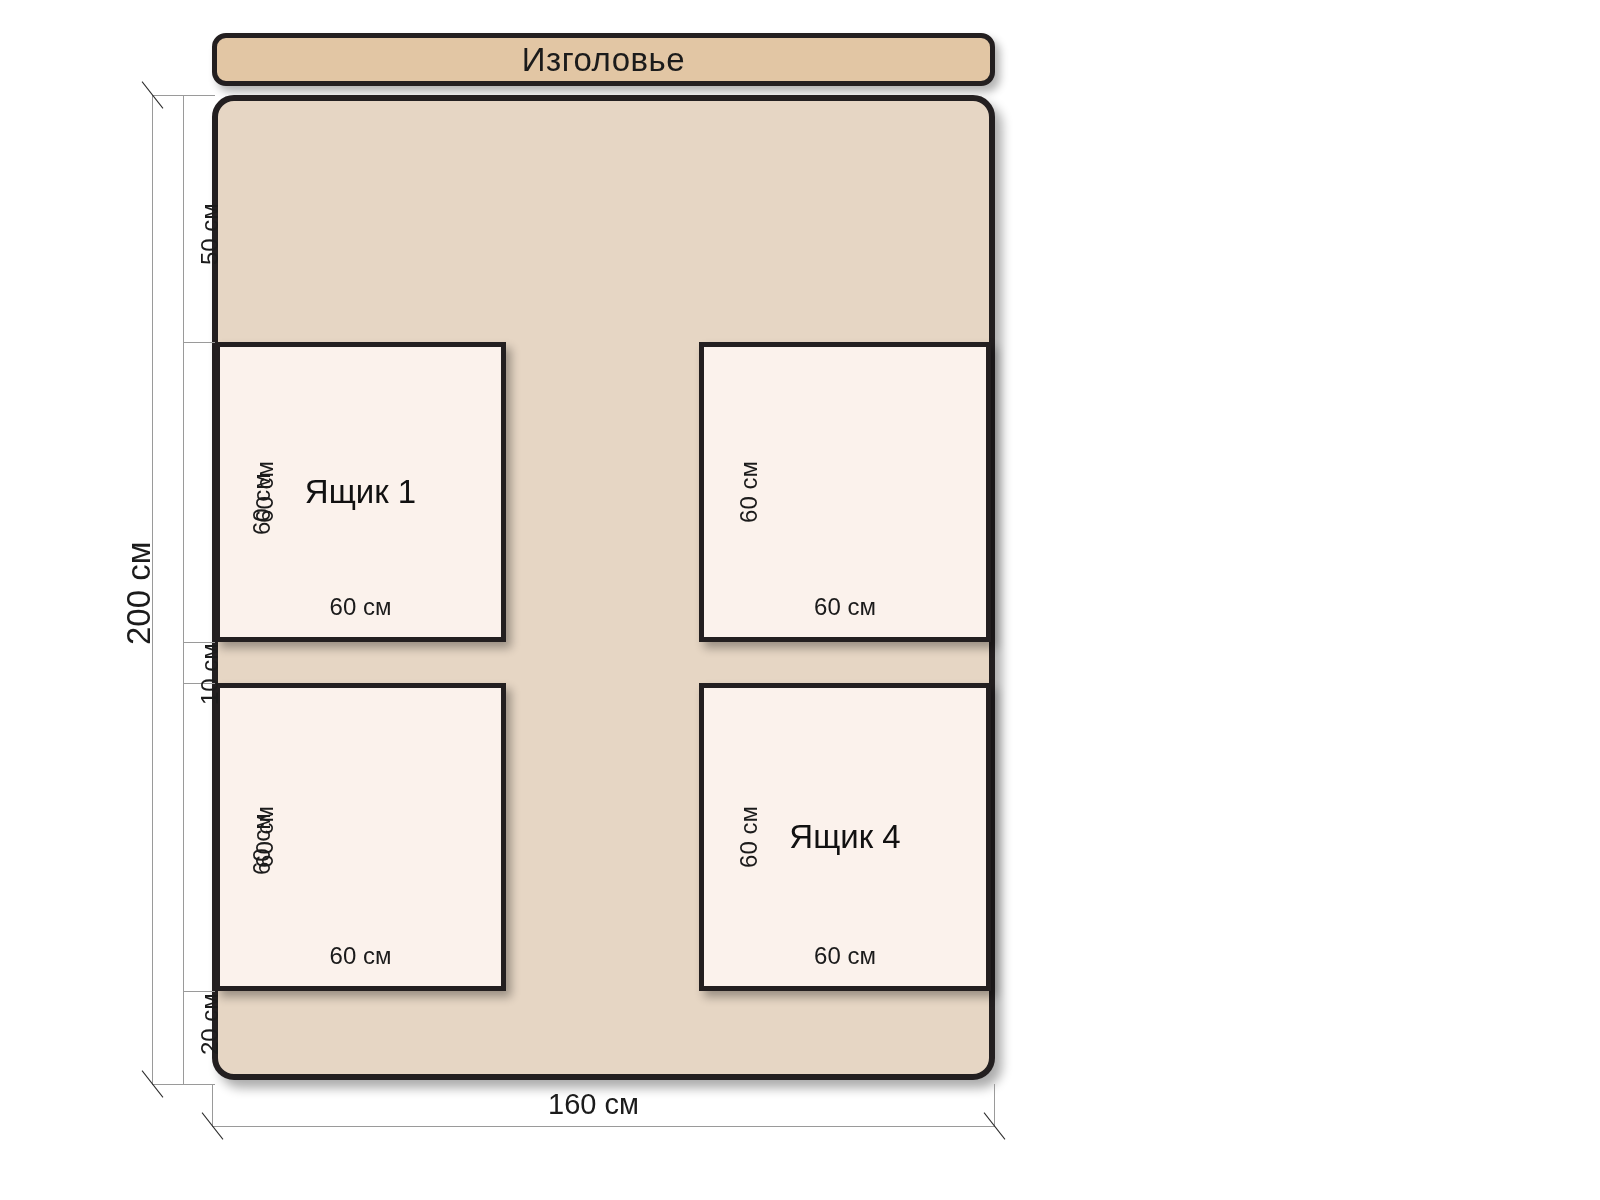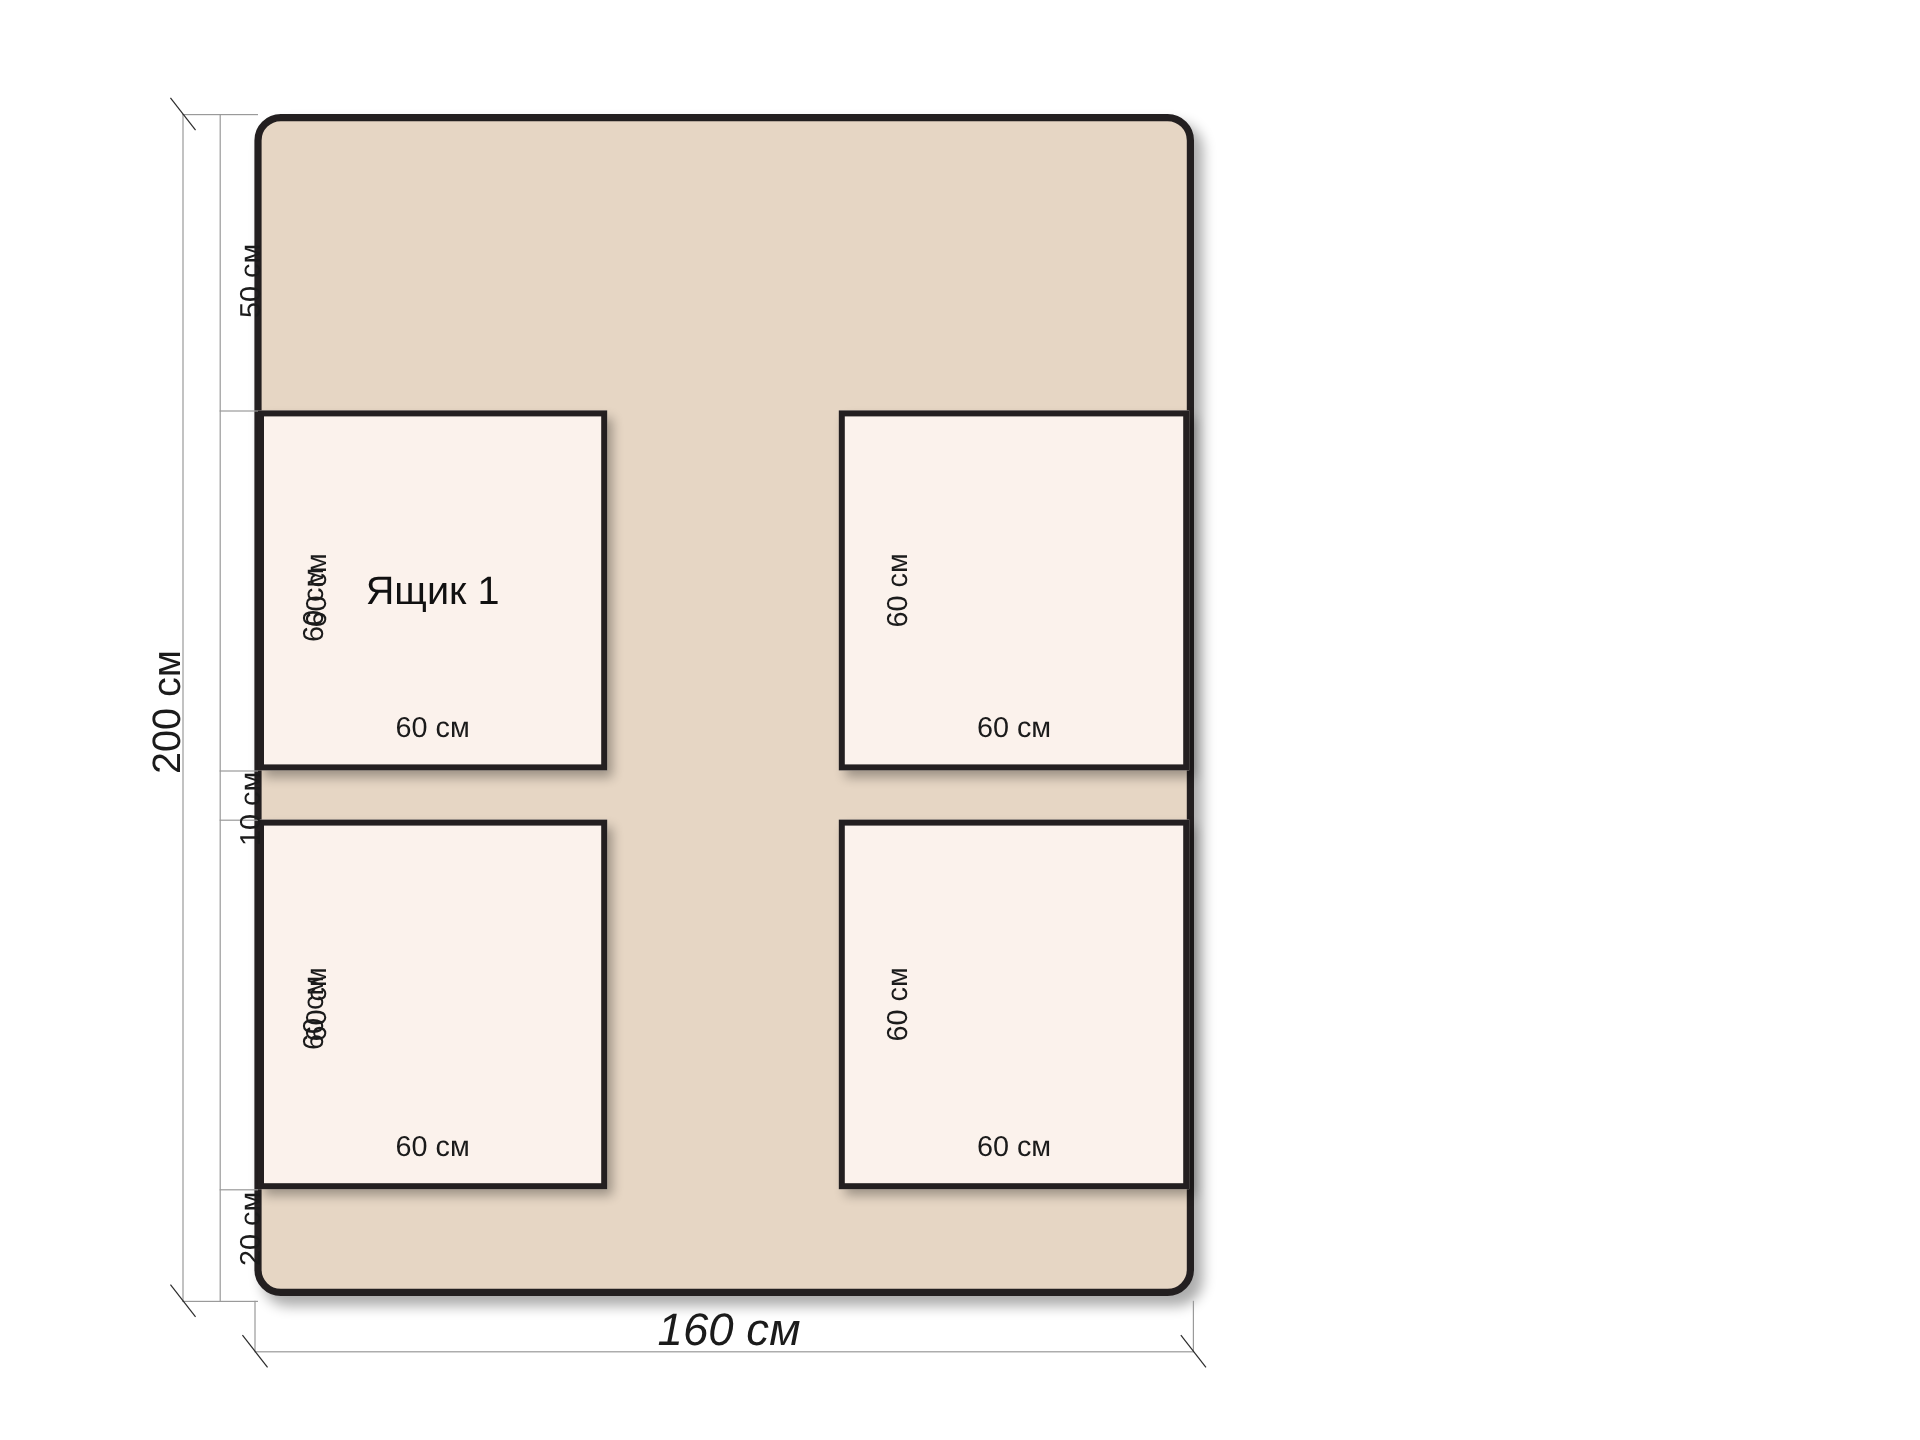--- a/index.html
+++ b/index.html
@@ -120,24 +120,23 @@
     color: #1b1b1b;
     white-space: nowrap;
     transform-origin: left top;
     transform: rotate(-90deg);
   }
   .dim-label-v.big {
     font-size: 33px;
   }
   .dim-label-h {
     position: absolute;
-    font-size: 38px;
+    font-size: 29px;
     color: #1b1b1b;
     white-space: nowrap;
-    font-style: italic;
   }
 
   
   .scheme-badge {
     position: absolute;
     left: 1162px;
     top: 50px;
     width: 238px;
     height: 238px;
     border-radius: 50%;
@@ -150,20 +149,23 @@
     color: #111;
     font-size: 40px;
     line-height: 1.25;
   }
 </style>
 </head>
 <body>
 
 <div id="stage">
 
+  <div class="headboard">
+    <span class="headboard-label">Изголовье</span>
+  </div>
 
   <div class="bed-body"></div>
 
   <div class="drawer" id="drawer-1">
     <span class="drawer-v-dim">60 см</span>
     <span class="drawer-title">Ящик 1</span>
     <span class="drawer-h-dim">60 см</span>
   </div>
 
   <div class="drawer" id="drawer-2">
@@ -171,20 +173,21 @@
     <span class="drawer-h-dim">60 см</span>
   </div>
 
   <div class="drawer" id="drawer-3">
     <span class="drawer-v-dim">60 см</span>
     <span class="drawer-h-dim">60 см</span>
   </div>
 
   <div class="drawer" id="drawer-4">
     <span class="drawer-v-dim">60 см</span>
+    <span class="drawer-title">Ящик 4</span>
     <span class="drawer-h-dim">60 см</span>
   </div>
 
   <div class="dim-line v-line" style="left:152px; top:95px; height:990px;"></div>
   <div class="dim-line h-line" style="left:152px; top:95px; width:63px;"></div>
   <div class="dim-line h-line" style="left:152px; top:1084px; width:63px;"></div>
   <div class="tick" style="left:152px; top:78px;"></div>
   <div class="tick" style="left:152px; top:1067px;"></div>
   <span class="dim-label-v big" style="left:120px; top:645px;">200 см</span>
 

